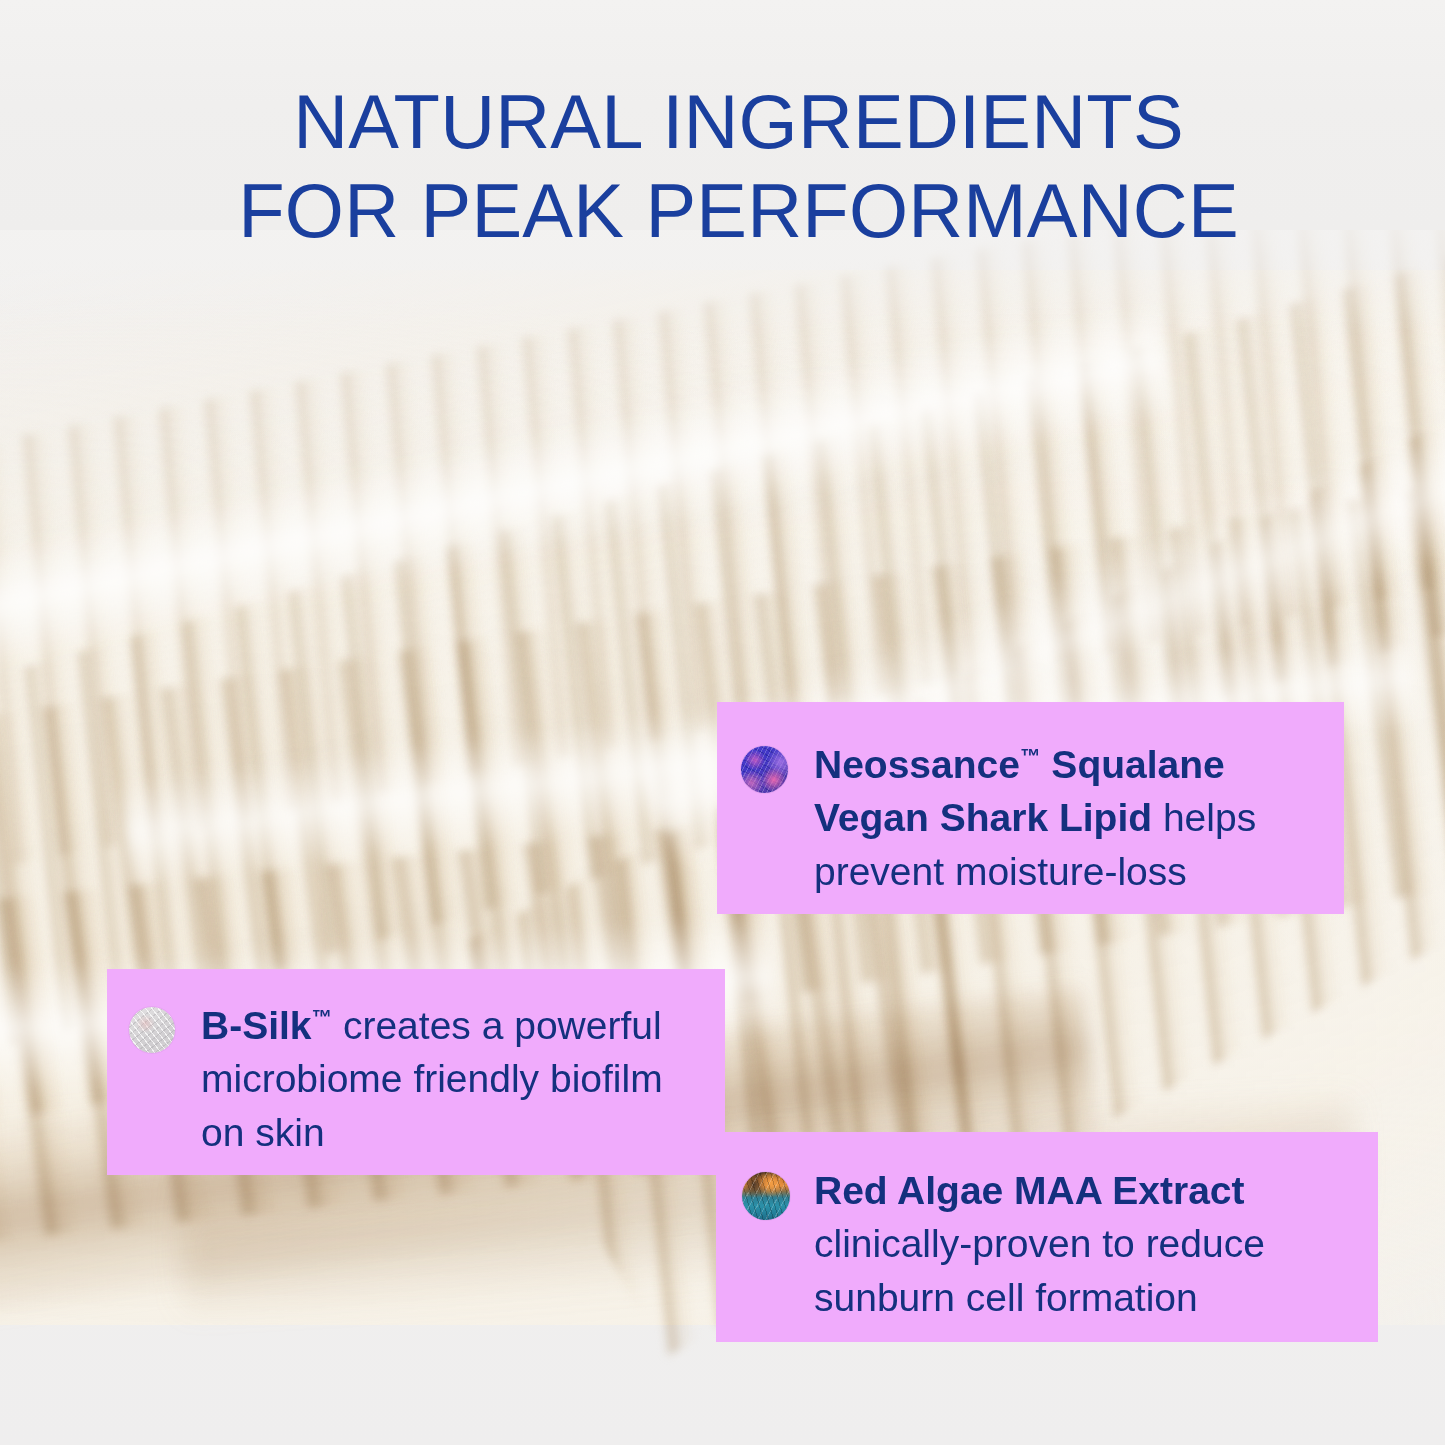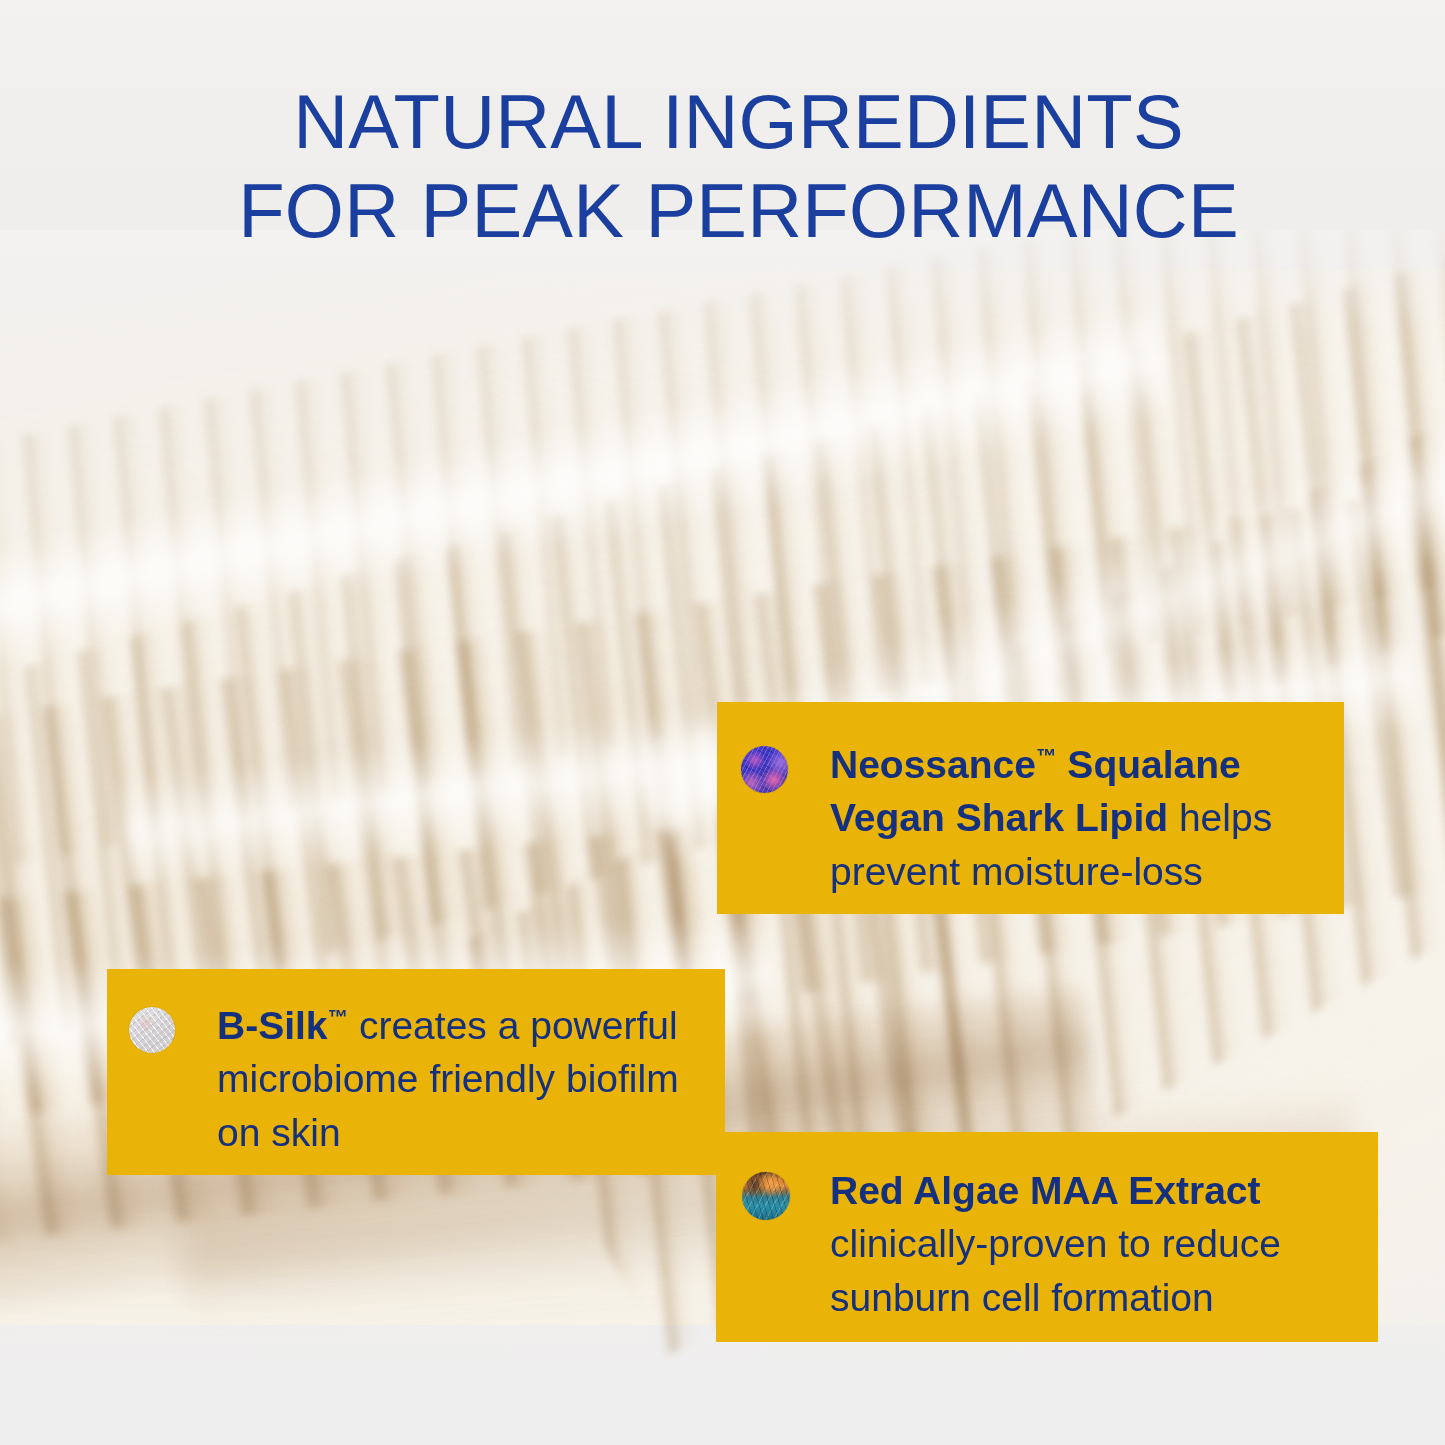--- a/index.html
+++ b/index.html
@@ -224,25 +224,24 @@
     letter-spacing: 0.2px;
     font-weight: 400;
     white-space: pre-line;
     padding: 0 40px;
     box-sizing: border-box;
   }
 
   
   .card {
     position: absolute;
-    background: #eab308;
+    background: #f0abfc;
     display: flex;
     align-items: flex-start;
     box-sizing: border-box;
-    gap: 16px;
   }
 
   .card-icon {
     flex: 0 0 auto;
     border-radius: 50%;
     position: relative;
     overflow: hidden;
     box-shadow: 0 0 0 1px rgba(0,0,0,0.04);
   }
 

